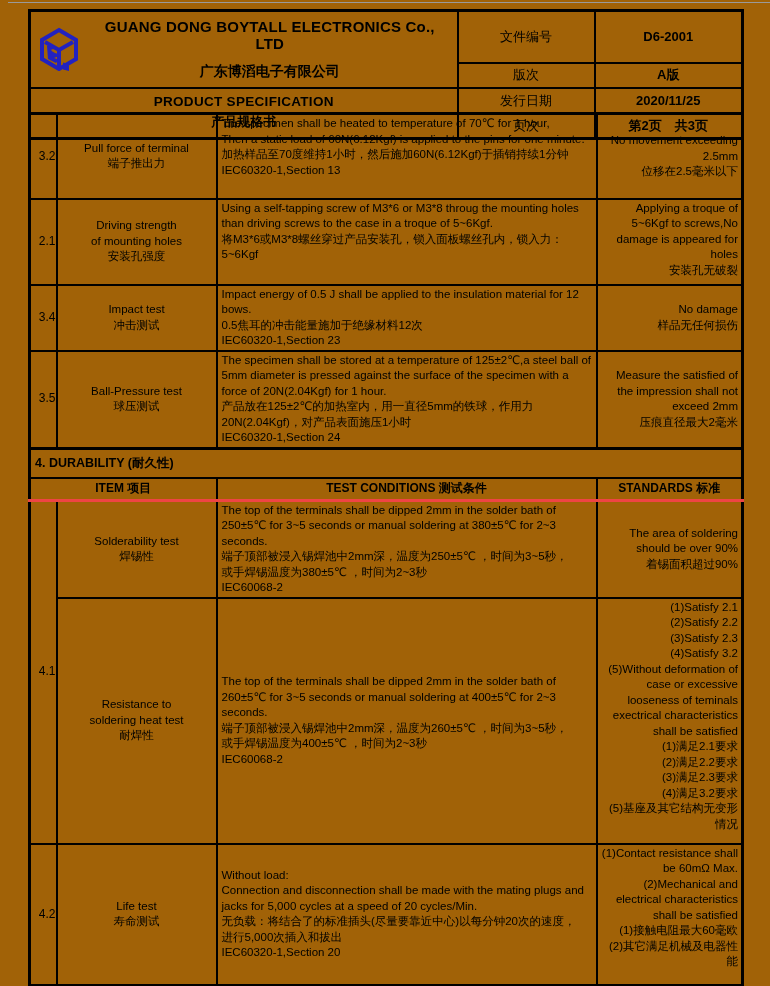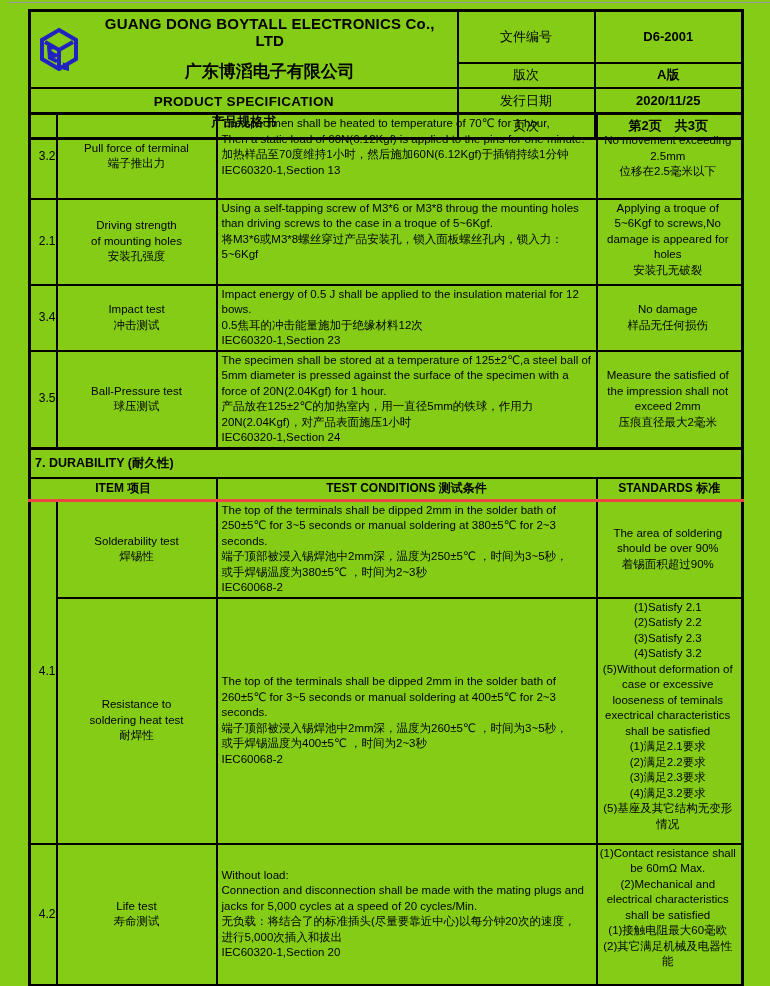--- a/index.html
+++ b/index.html
@@ -1,49 +1,49 @@
 <!DOCTYPE html>
 <html><head>
 <meta charset="utf-8">
 <style>
   * { margin:0; padding:0; box-sizing:border-box; }
   html,body { background:#ffffff; }
   .page {
-    position:relative; width:770px; height:986px; background:#84cc16;
+    position:relative; width:770px; height:986px; background:#a16207;
     font-family:"Liberation Sans","DejaVu Sans",sans-serif; color:#000;
     overflow:hidden;
   }
   .top-edge { position:absolute; top:2px; left:8px; width:762px; height:1px; background:#9a9a9a; }
 
   table { border-collapse:collapse; table-layout:fixed; }
 
   
   .hdr { position:absolute; left:28px; top:9px; width:713px; border:3px solid #000; }
   .hdr td { border:2px solid #000; vertical-align:middle; text-align:center; overflow:hidden; }
   .hdr .co-cell { text-align:center; }
   .co-wrap { display:flex; align-items:center; justify-content:flex-start; padding:2px 6px; gap:8px; }
   .logo-box { flex:0 0 44px; height:44px; display:flex; align-items:center; justify-content:center; }
   .co-text { flex:1; text-align:center; }
   .co-en { font-size:15px; font-weight:700; letter-spacing:0.2px; }
-  .co-cn { font-size:17px; font-weight:700; margin-top:11px; }
+  .co-cn { font-size:14px; font-weight:700; margin-top:11px; }
   .title-en { font-size:13.5px; font-weight:700; letter-spacing:0.3px; }
   .title-cn { font-size:13px; font-weight:700; margin-top:4px; }
   .hdr .lab { font-size:13px; font-weight:400; }
   .hdr .val { font-size:13px; font-weight:700; }
 
   
   .main { position:absolute; left:28px; top:112px; width:713px; border:3px solid #000; }
   .main td {
     border:2px solid #000; vertical-align:middle; overflow:hidden;
     font-size:11.5px; line-height:15.5px;
   }
   .main td.no   { text-align:right; font-size:12px; }
   .main td.item { text-align:center; white-space:pre-line; padding:2px 3px; }
   .main td.cond { text-align:left; white-space:pre-line; padding:1px 4px 1px 4px; }
-  .main td.std  { text-align:center; white-space:pre-line; padding:1px 3px 1px 0; }
+  .main td.std  { text-align:right; white-space:pre-line; padding:1px 3px 1px 0; }
   .main td.vtop { vertical-align:top;margin-top:15px; }
   .sec td {
     font-size:12.5px; font-weight:700; text-align:left; padding:2px 4px;
     border-top:3px solid #000; border-bottom:2px solid #000;
   }
   .thead td {
     font-size:12px; font-weight:700; text-align:center;
     border-bottom:3px solid #ef4444; padding:1px 2px;
   }
 </style>
@@ -153,21 +153,21 @@
 球压测试</td>
       <td class="cond vtop">The specimen shall be stored at a temperature of 125±2℃,a steel ball of 5mm diameter is pressed against the surface of the specimen with a force of 20N(2.04Kgf) for 1 hour.
 产品放在125±2℃的加热室内，用一直径5mm的铁球，作用力
 20N(2.04Kgf)，对产品表面施压1小时
 IEC60320-1,Section 24</td>
       <td class="std">Measure the satisfied of the impression shall not exceed 2mm
 压痕直径最大2毫米</td>
     </tr>
 
     <tr class="sec" style="height:30px">
-      <td colspan="4">7. DURABILITY (耐久性)</td>
+      <td colspan="4">4. DURABILITY (耐久性)</td>
     </tr>
 
     <tr class="thead" style="height:22px">
       <td colspan="2">ITEM 项目</td>
       <td>TEST CONDITIONS 测试条件</td>
       <td>STANDARDS 标准</td>
     </tr>
 
     <tr style="height:93px">
       <td class="no" rowspan="2">4.1</td>

